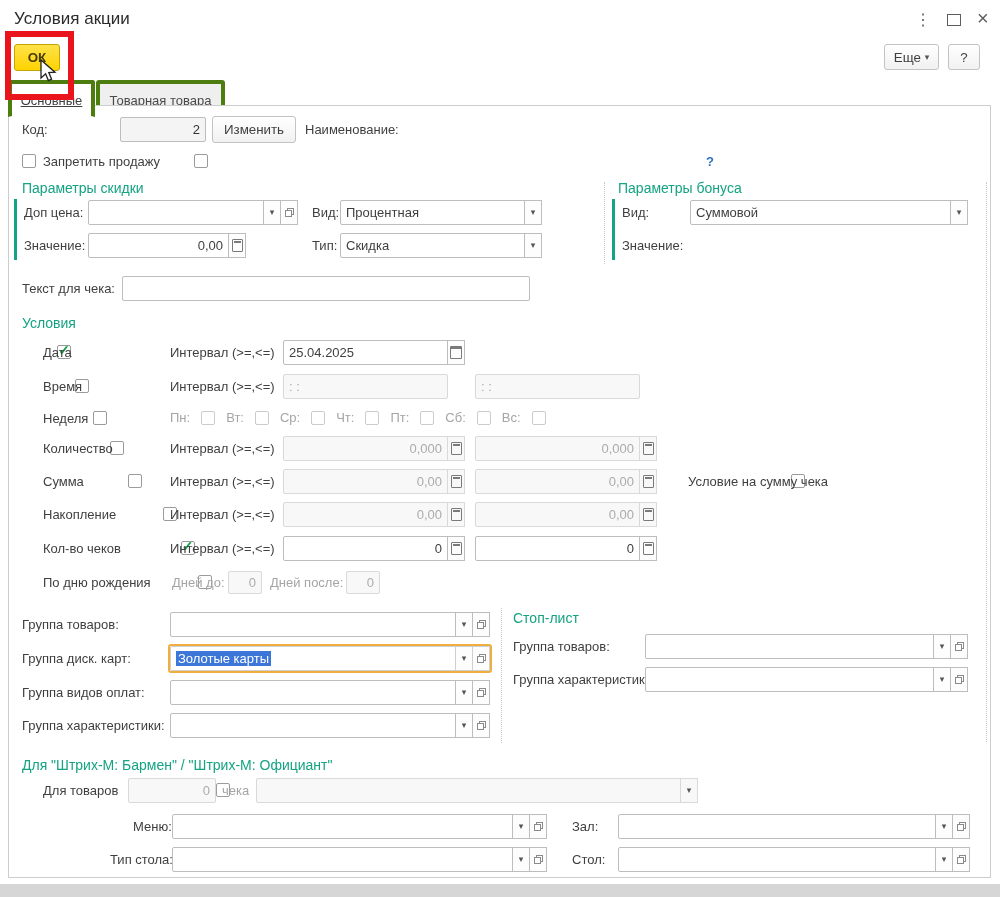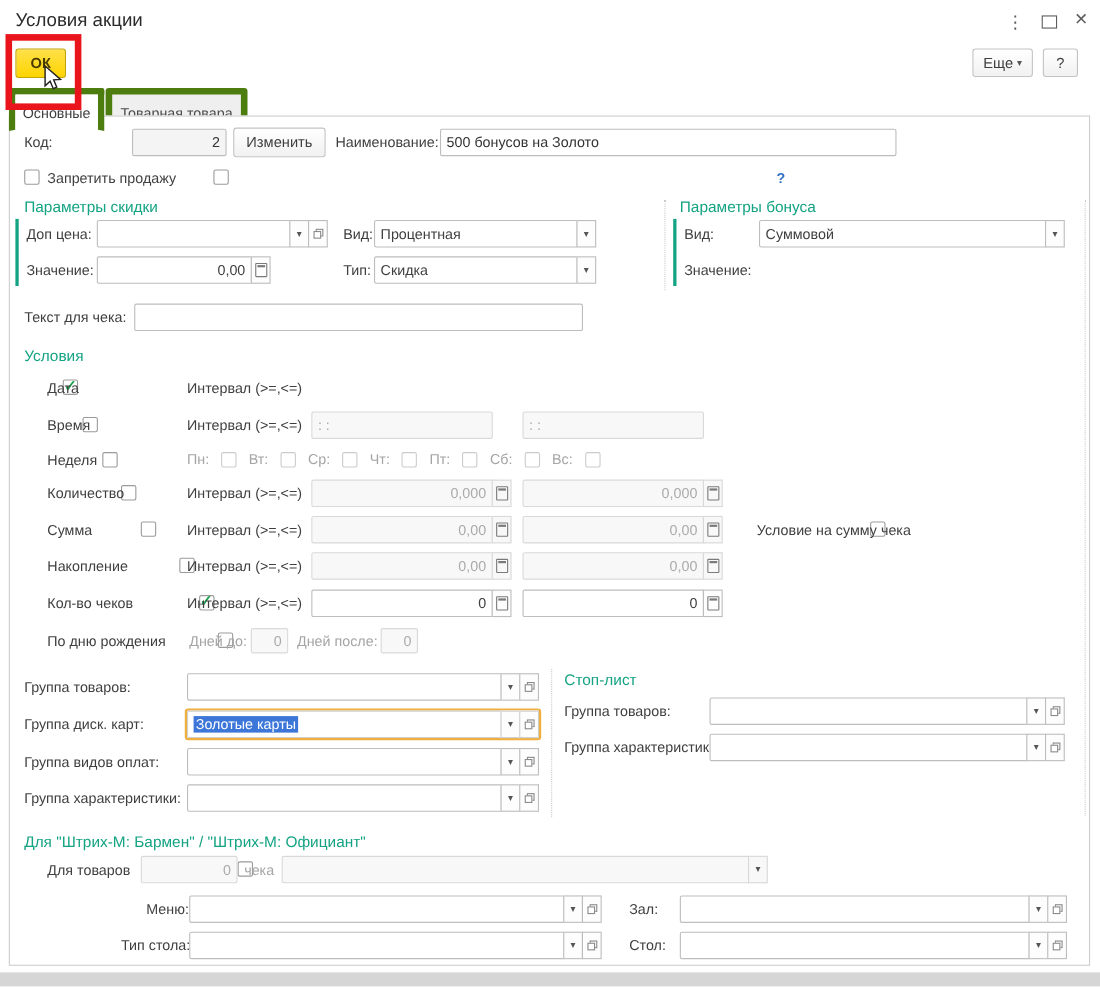--- a/index.html
+++ b/index.html
@@ -45,21 +45,21 @@
   .ico-calc::before{content:"";position:absolute;left:1px;right:1px;top:1px;height:2px;background:#7a7a7a;}
   .ico-cal{width:10px;height:9px;border:1px solid #7a7a7a;border-top:3px solid #7a7a7a;border-radius:1px;}
   .lnkico{width:9px;height:9px;position:relative;display:inline-block;}
   .lnkico::before{content:"";position:absolute;right:0;top:0;width:5px;height:5px;border:1px solid #8a8a8a;}
   .lnkico::after{content:"";position:absolute;left:0;bottom:0;width:5px;height:5px;border:1px solid #8a8a8a;background:#fff;}
   
   .wm{color:#5d5d5d;}
   .maxico{width:12px;height:10px;border:1.5px solid #5d5d5d;display:inline-block;}
   
   .tab{box-sizing:border-box;height:26px;display:flex;align-items:center;justify-content:center;
-       border:6px solid #4d7c0f;border-radius:3px 3px 0 0;padding:16px 12px;white-space:nowrap;}
+       border:4px solid #4d7c0f;border-radius:3px 3px 0 0;padding:16px 12px;white-space:nowrap;text-decoration:underline;}
   .tab.active{background:#fff;border-bottom:1px solid #fff;z-index:3;}
   .tab.inactive{background:#efefef;color:#4a4a4a;}
   .panel{box-sizing:border-box;border:1px solid #cdcdcd;background:#fff;}
   .vsep{border-left:1px dotted #c9c9c9;width:0;}
   .redbox{box-sizing:border-box;border:6px solid #ea141c;z-index:40;}
   .helpq{color:#2f6fc4;font-weight:bold;}
   .bstrip{background:#d6d6d6;}
 </style>
 </head>
 <body>
@@ -88,21 +88,20 @@
     </div>
 
   
   <div class="abs panel" style="left:8px;top:105px;width:983px;height:773px"></div>
 
   
   <div class="abs lbl" style="left:22px;top:122px">Код:</div>
   <div class="abs inp right code" style="left:120px;top:117px;width:86px">2</div>
   <button class="abs btn" style="left:212px;top:116px;width:84px;height:27px">Изменить</button>
   <div class="abs lbl" style="left:305px;top:122px">Наименование:</div>
-  <div class="abs inp" style="left:400px;top:117px;width:415px">500 бонусов на Золото</div>
 
   
   <span class="abs cb" style="left:22px;top:154px"></span>
   <div class="abs lbl" style="left:43px;top:154px">Запретить продажу</div>
   <span class="abs cb" style="left:176px;top:154px"></span>
   <div class="abs helpq" style="left:706px;top:154px">?</div>
 
   
   <div class="abs green" style="left:22px;top:180px">Параметры скидки</div>
   <div class="abs gbar" style="left:14px;top:199px;height:61px"></div>
@@ -157,20 +156,26 @@
   <div class="abs lbl" style="left:22px;top:281px">Текст для чека:</div>
   <div class="abs inp" style="left:122px;top:276px;width:408px"></div>
 
   
   <div class="abs green" style="left:22px;top:315px">Условия</div>
 
   
   <span class="abs cb on" style="left:22px;top:345px"></span>
   <div class="abs lbl" style="left:43px;top:345px">Дата</div>
   <div class="abs lbl" style="left:170px;top:345px">Интервал (&gt;=,&lt;=)</div>
+  <div class="abs combo" style="left:283px;top:340px;width:182px">
+    <div class="seg val">25.04.2025</div>
+    <div class="seg btn-sq">
+        <span class="ico-cal"></span>
+      </div>
+  </div>
 
   
   <span class="abs cb" style="left:22px;top:379px"></span>
   <div class="abs lbl" style="left:43px;top:379px">Время</div>
   <div class="abs lbl" style="left:170px;top:379px">Интервал (&gt;=,&lt;=)</div>
   <div class="abs inp dis" style="left:283px;top:374px;width:165px">: :</div>
   <div class="abs inp dis" style="left:475px;top:374px;width:165px">: :</div>
 
   
   <span class="abs cb" style="left:22px;top:411px"></span>

